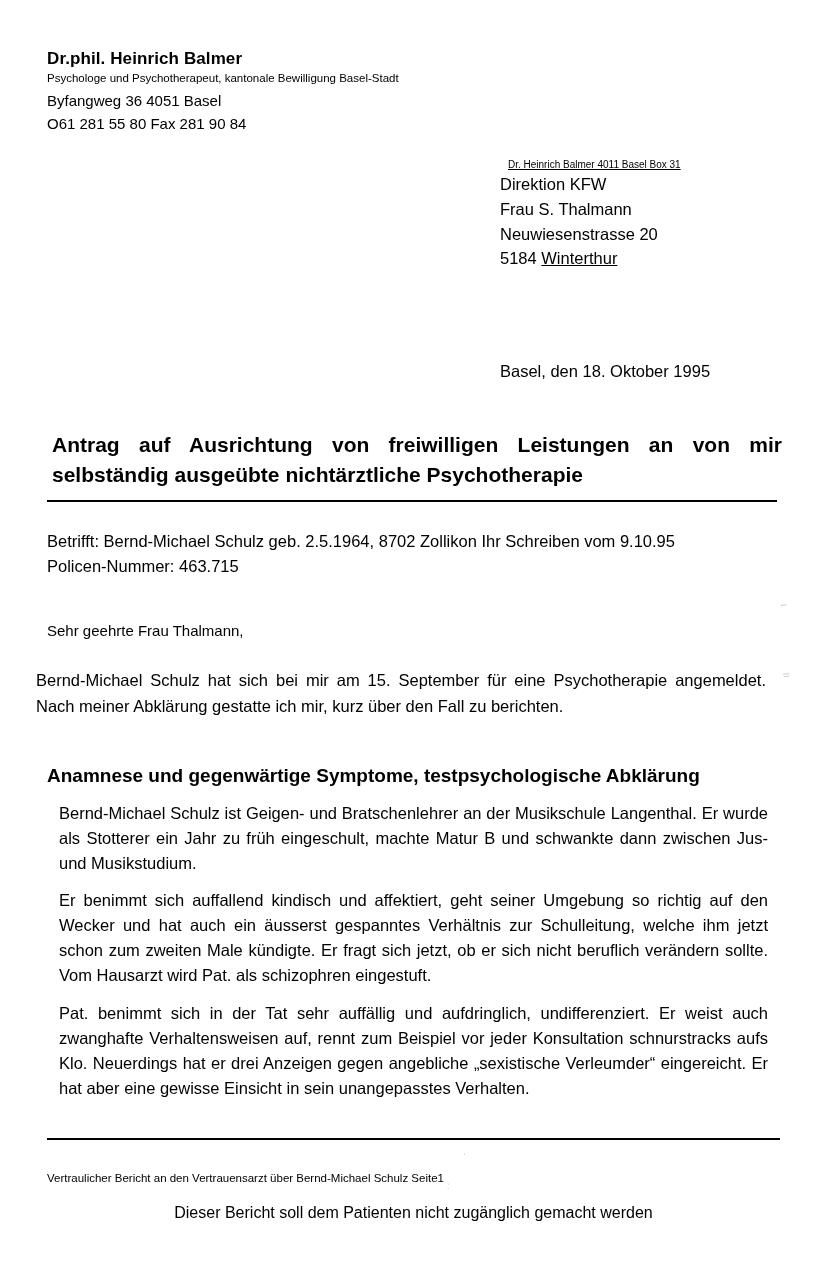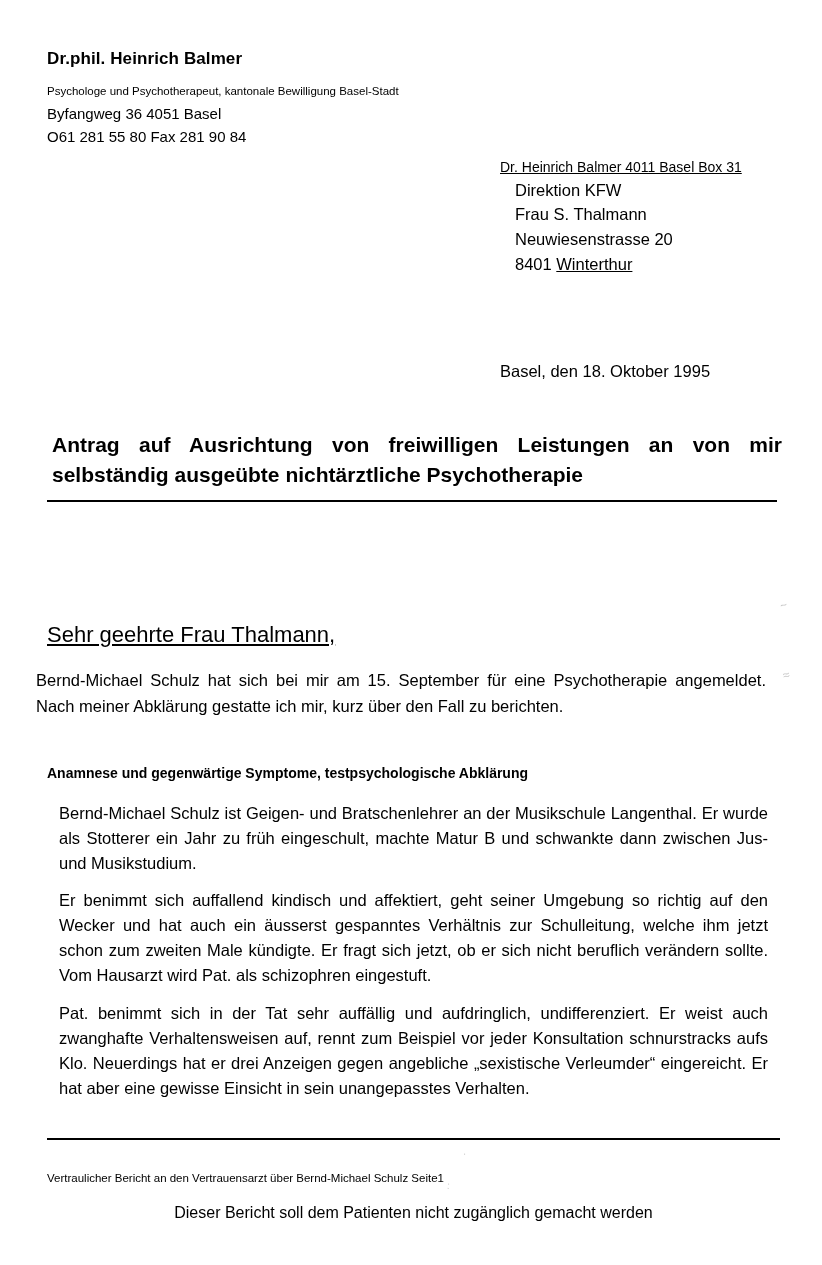--- a/index.html
+++ b/index.html
@@ -30,44 +30,44 @@
   }
   .lh-name {
     font-size: 17px;
     font-weight: bold;
     letter-spacing: 0.1px;
     line-height: 1.25;
   }
   .lh-sub {
     font-size: 11.5px;
     line-height: 1.5;
-    margin-top: 14px;
+    margin-top: 1px;
   }
   .lh-addr {
     font-size: 15px;
     line-height: 1.45;
     margin-top: 2px;
   }
   .recipient {
     position: absolute;
     left: 500px;
     top: 158px;
     width: 300px;
   }
   .rec-return {
-    font-size: 14px;
+    font-size: 10px;
     text-decoration: underline;
     line-height: 1.4;
     white-space: nowrap;
+    margin-left: 8px;
   }
   .rec-line {
     font-size: 16.5px;
     line-height: 1.5;
     white-space: nowrap;
-    margin-left: 15px;
   }
   .rec-line .city {
     text-decoration: underline;
   }
   .date {
     position: absolute;
     left: 500px;
     top: 362px;
     font-size: 16.5px;
   }
@@ -101,37 +101,36 @@
     left: 47px;
     top: 529px;
     width: 740px;
     font-size: 16.5px;
     line-height: 1.5;
   }
   .salutation {
     position: absolute;
     left: 47px;
     top: 622px;
-    font-size: 22px;
-    text-decoration: underline;
+    font-size: 15px;
   }
   .intro {
     position: absolute;
     left: 36px;
     top: 668px;
     width: 730px;
     font-size: 16.5px;
     line-height: 1.55;
     text-align: justify;
   }
   .section-head {
     position: absolute;
     left: 47px;
     top: 765px;
-    font-size: 14px;
+    font-size: 19px;
     font-weight: bold;
   }
   .body-text {
     position: absolute;
     left: 47px;
     top: 789px;
     width: 733px;
     font-size: 16.5px;
     line-height: 1.52;
     text-align: justify;
@@ -176,30 +175,32 @@
     <div class="lh-sub">Psychologe und Psychotherapeut, kantonale Bewilligung Basel-Stadt</div>
     <div class="lh-addr">Byfangweg 36  4051 Basel</div>
     <div class="lh-addr">O61 281 55 80  Fax 281 90 84</div>
   </div>
 
   <div class="recipient">
     <div class="rec-return">Dr. Heinrich Balmer 4011 Basel Box 31</div>
     <div class="rec-line">Direktion KFW</div>
     <div class="rec-line">Frau S. Thalmann</div>
     <div class="rec-line">Neuwiesenstrasse 20</div>
-    <div class="rec-line"><span>8401 </span><span class="city">Winterthur</span></div>
+    <div class="rec-line"><span>5184 </span><span class="city">Winterthur</span></div>
   </div>
 
   <div class="date">Basel, den 18. Oktober 1995</div>
 
   <div class="subject">Antrag auf Ausrichtung von freiwilligen Leistungen an von mir selbständig ausgeübte nichtärztliche Psychotherapie</div>
 
   <div class="rule rule-top"></div>
 
   <div class="refblock">
+    <div>Betrifft: Bernd-Michael Schulz geb. 2.5.1964, 8702 Zollikon  Ihr Schreiben vom 9.10.95</div>
+    <div>Policen-Nummer:  463.715</div>
   </div>
 
   <div class="salutation">Sehr geehrte Frau Thalmann,</div>
 
   <div class="intro">Bernd-Michael Schulz   hat sich bei mir am 15. September für eine Psychotherapie angemeldet. Nach meiner Abklärung gestatte ich mir, kurz über  den Fall zu berichten.</div>
 
   <div class="section-head">Anamnese und gegenwärtige Symptome, testpsychologische Abklärung</div>
 
   <div class="body-text">
     <p>Bernd-Michael Schulz ist Geigen- und Bratschenlehrer an der Musikschule Langenthal. Er wurde als Stotterer ein Jahr zu früh eingeschult, machte Matur B und schwankte dann zwischen Jus- und Musikstudium.</p>

